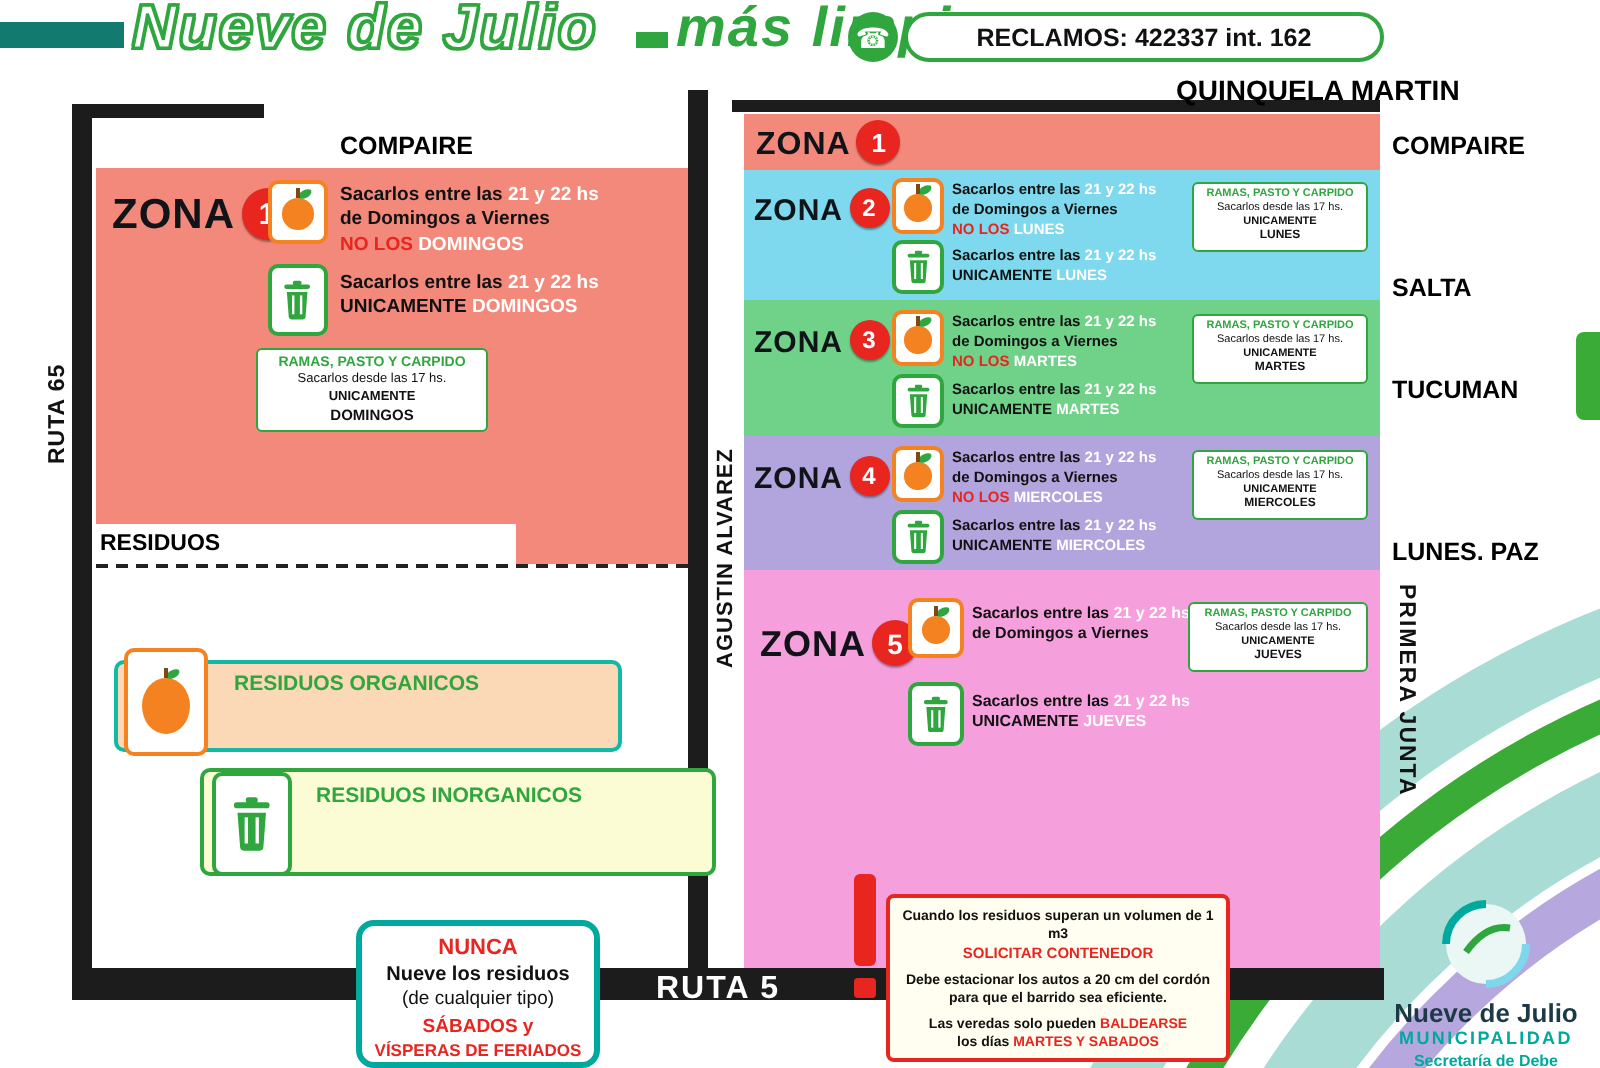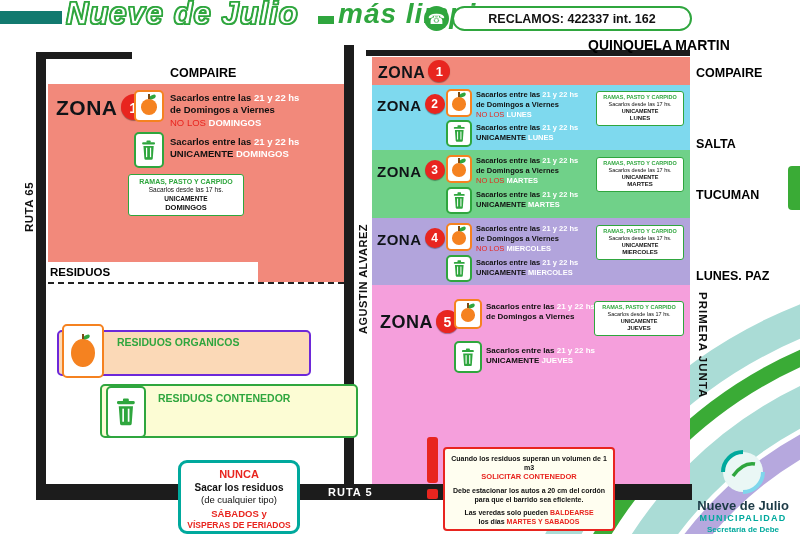--- a/index.html
+++ b/index.html
@@ -15,21 +15,21 @@
   .phone{position:absolute;left:424px;top:6px;width:25px;height:25px;border-radius:50%;background:#2fa63e;color:#fff;
     display:flex;align-items:center;justify-content:center;font-size:14px}
   .reclamos{position:absolute;left:452px;top:6px;width:240px;height:25px;background:#fff;border:2px solid #2fa63e;
     border-radius:13px;display:flex;align-items:center;justify-content:center;font-size:12.5px;font-weight:700}
   
   .sbar{position:absolute;background:#1c1c1c}
   .slabel{position:absolute;font-weight:700;font-size:12.5px;color:#000;white-space:nowrap}
   .vlabel-ccw{position:absolute;transform:rotate(-90deg);transform-origin:0 0;font-weight:700;font-size:11.5px;
     letter-spacing:.5px;white-space:nowrap}
   .vlabel-cw{position:absolute;writing-mode:vertical-rl;font-weight:700;font-size:11.5px;letter-spacing:1px;white-space:nowrap}
-  .ruta5-text{position:absolute;left:292px;top:2px;color:#fff;font-weight:700;font-size:11px;letter-spacing:1px}
+  .ruta5-text{position:absolute;left:292px;top:2px;color:#fff;font-weight:700;font-size:16px;letter-spacing:1px}
   .dashline{position:absolute;left:48px;top:282px;width:296px;border-top:2px dashed #222}
   
   .zone{position:absolute}
   .zl{position:absolute;display:flex;align-items:flex-end;gap:3px}
   .zword{font-weight:900;color:#101418;letter-spacing:.5px}
   .zcirc{border-radius:50%;background:#e8251f;color:#fff;display:flex;align-items:center;justify-content:center;
     font-weight:800;box-shadow:0 1px 1px rgba(0,0,0,.35)}
   .s26{width:26px;height:26px;font-size:15px}
   .s22{width:22px;height:22px;font-size:13px}
   .s20{width:20px;height:20px;font-size:12px}
@@ -39,21 +39,21 @@
   .ob{border-color:#f58220}
   .gb{border-color:#2fa63e}
   .fruit{width:62%;height:56%;background:#f58220;border-radius:50%;position:relative;margin-top:10%}
   .fruit::before{content:"";position:absolute;top:-4px;left:52%;width:7px;height:4px;background:#2fa63e;
     border-radius:60% 40% 60% 40%;transform:rotate(-20deg)}
   .fruit::after{content:"";position:absolute;top:-5px;left:46%;width:2px;height:5px;background:#7a4a12}
   .trash{width:66%}
   .ztext{position:absolute;line-height:1.3;font-weight:700;color:#111}
   .ztext div{white-space:nowrap}
   .wh{color:#fff;font-weight:800}
-  .rd{color:#e8251f;font-weight:400}
+  .rd{color:#e8251f;font-weight:700}
   .bk{font-weight:800}
   .ramas{position:absolute;background:#fff;border:1.5px solid #2fa63e;border-radius:3px;text-align:center;
     padding:2px 3px;line-height:1.3}
   .rt{color:#2fa63e;font-weight:800}
   .rs{color:#111}
   .ru{font-weight:800}
   .rday{font-weight:800}
   .ramas-sm .rt{font-size:5.5px}.ramas-sm .rs{font-size:5.5px}.ramas-sm .ru{font-size:5.5px}.ramas-sm .rday{font-size:6px}
   .ramas-lg .rt{font-size:7px}.ramas-lg .rs{font-size:6.5px}.ramas-lg .ru{font-size:6.5px}.ramas-lg .rday{font-size:7.5px}
   
@@ -280,47 +280,47 @@
 
 <div class="tealbar"></div>
 <div class="brand">Nueve de Julio</div>
 <div class="greendash"></div>
 <div class="tagline">más limpia</div>
 <div class="phone">☎</div>
 <div class="reclamos">
   <span>RECLAMOS: 422337 int. 162</span>
 </div>
 
-<div class="legbox" style="left:57px;top:330px;width:254px;height:46px;background:#fbd9b7;border:2px solid #6d28d9">
+<div class="legbox" style="left:57px;top:330px;width:254px;height:46px;background:#fbd9b7;border:2px solid #14b8a6">
   <div class="icon-box ob" style="left:3px;top:-8px;width:42px;height:54px">
       <div class="fruit"></div>
     </div>
   <div style="margin-left:58px;padding:4px 4px 0 0">
     <div class="legtitle">RESIDUOS ORGANICOS</div>
   </div>
 </div>
 
 <div class="legbox" style="left:100px;top:384px;width:258px;height:54px;background:#fcfcd4;border:2px solid #2fa63e">
   <div class="icon-box gb" style="left:4px;top:0;width:40px;height:52px">
     <svg class="trash" viewBox="0 0 20 24">
         <rect x="7.5" y="0.5" width="5" height="2.6" rx="1" fill="#2fa63e"></rect>
         <rect x="2.5" y="2.6" width="15" height="2.6" rx="1.2" fill="#2fa63e"></rect>
         <path d="M4 7 h12 l-1.1 14.6 a1.6 1.6 0 0 1 -1.6 1.4 h-6.6 a1.6 1.6 0 0 1 -1.6 -1.4 Z" fill="#2fa63e"></path>
         <rect x="7" y="9" width="1.4" height="11" fill="#fff"></rect>
         <rect x="11.6" y="9" width="1.4" height="11" fill="#fff"></rect>
       </svg>
   </div>
   <div style="margin-left:56px;padding:6px 4px 0 0">
-    <div class="legtitle">RESIDUOS CONTENEDOR</div>
+    <div class="legtitle">RESIDUOS INORGANICOS</div>
   </div>
 </div>
 
 <div class="nunca">
   <div style="color:#e8251f;font-weight:800;font-size:11px">NUNCA</div>
-  <div style="font-weight:800;font-size:10px">Sacar los residuos</div>
+  <div style="font-weight:800;font-size:10px">Nueve los residuos</div>
   <div style="font-size:9.5px">(de cualquier tipo)</div>
   <div style="color:#e8251f;font-weight:800;font-size:9.5px;margin-top:2px">SÁBADOS y</div>
   <div style="color:#e8251f;font-weight:800;font-size:8.5px">VÍSPERAS DE FERIADOS</div>
 </div>
 
 <div class="excl" style="left:427px;top:437px;width:11px;height:46px;border-radius:3px"></div>
 <div class="excl" style="left:427px;top:489px;width:11px;height:10px;border-radius:2px"></div>
 
 <div class="notice">
   <div>Cuando los residuos superan un volumen de 1 m3</div>

